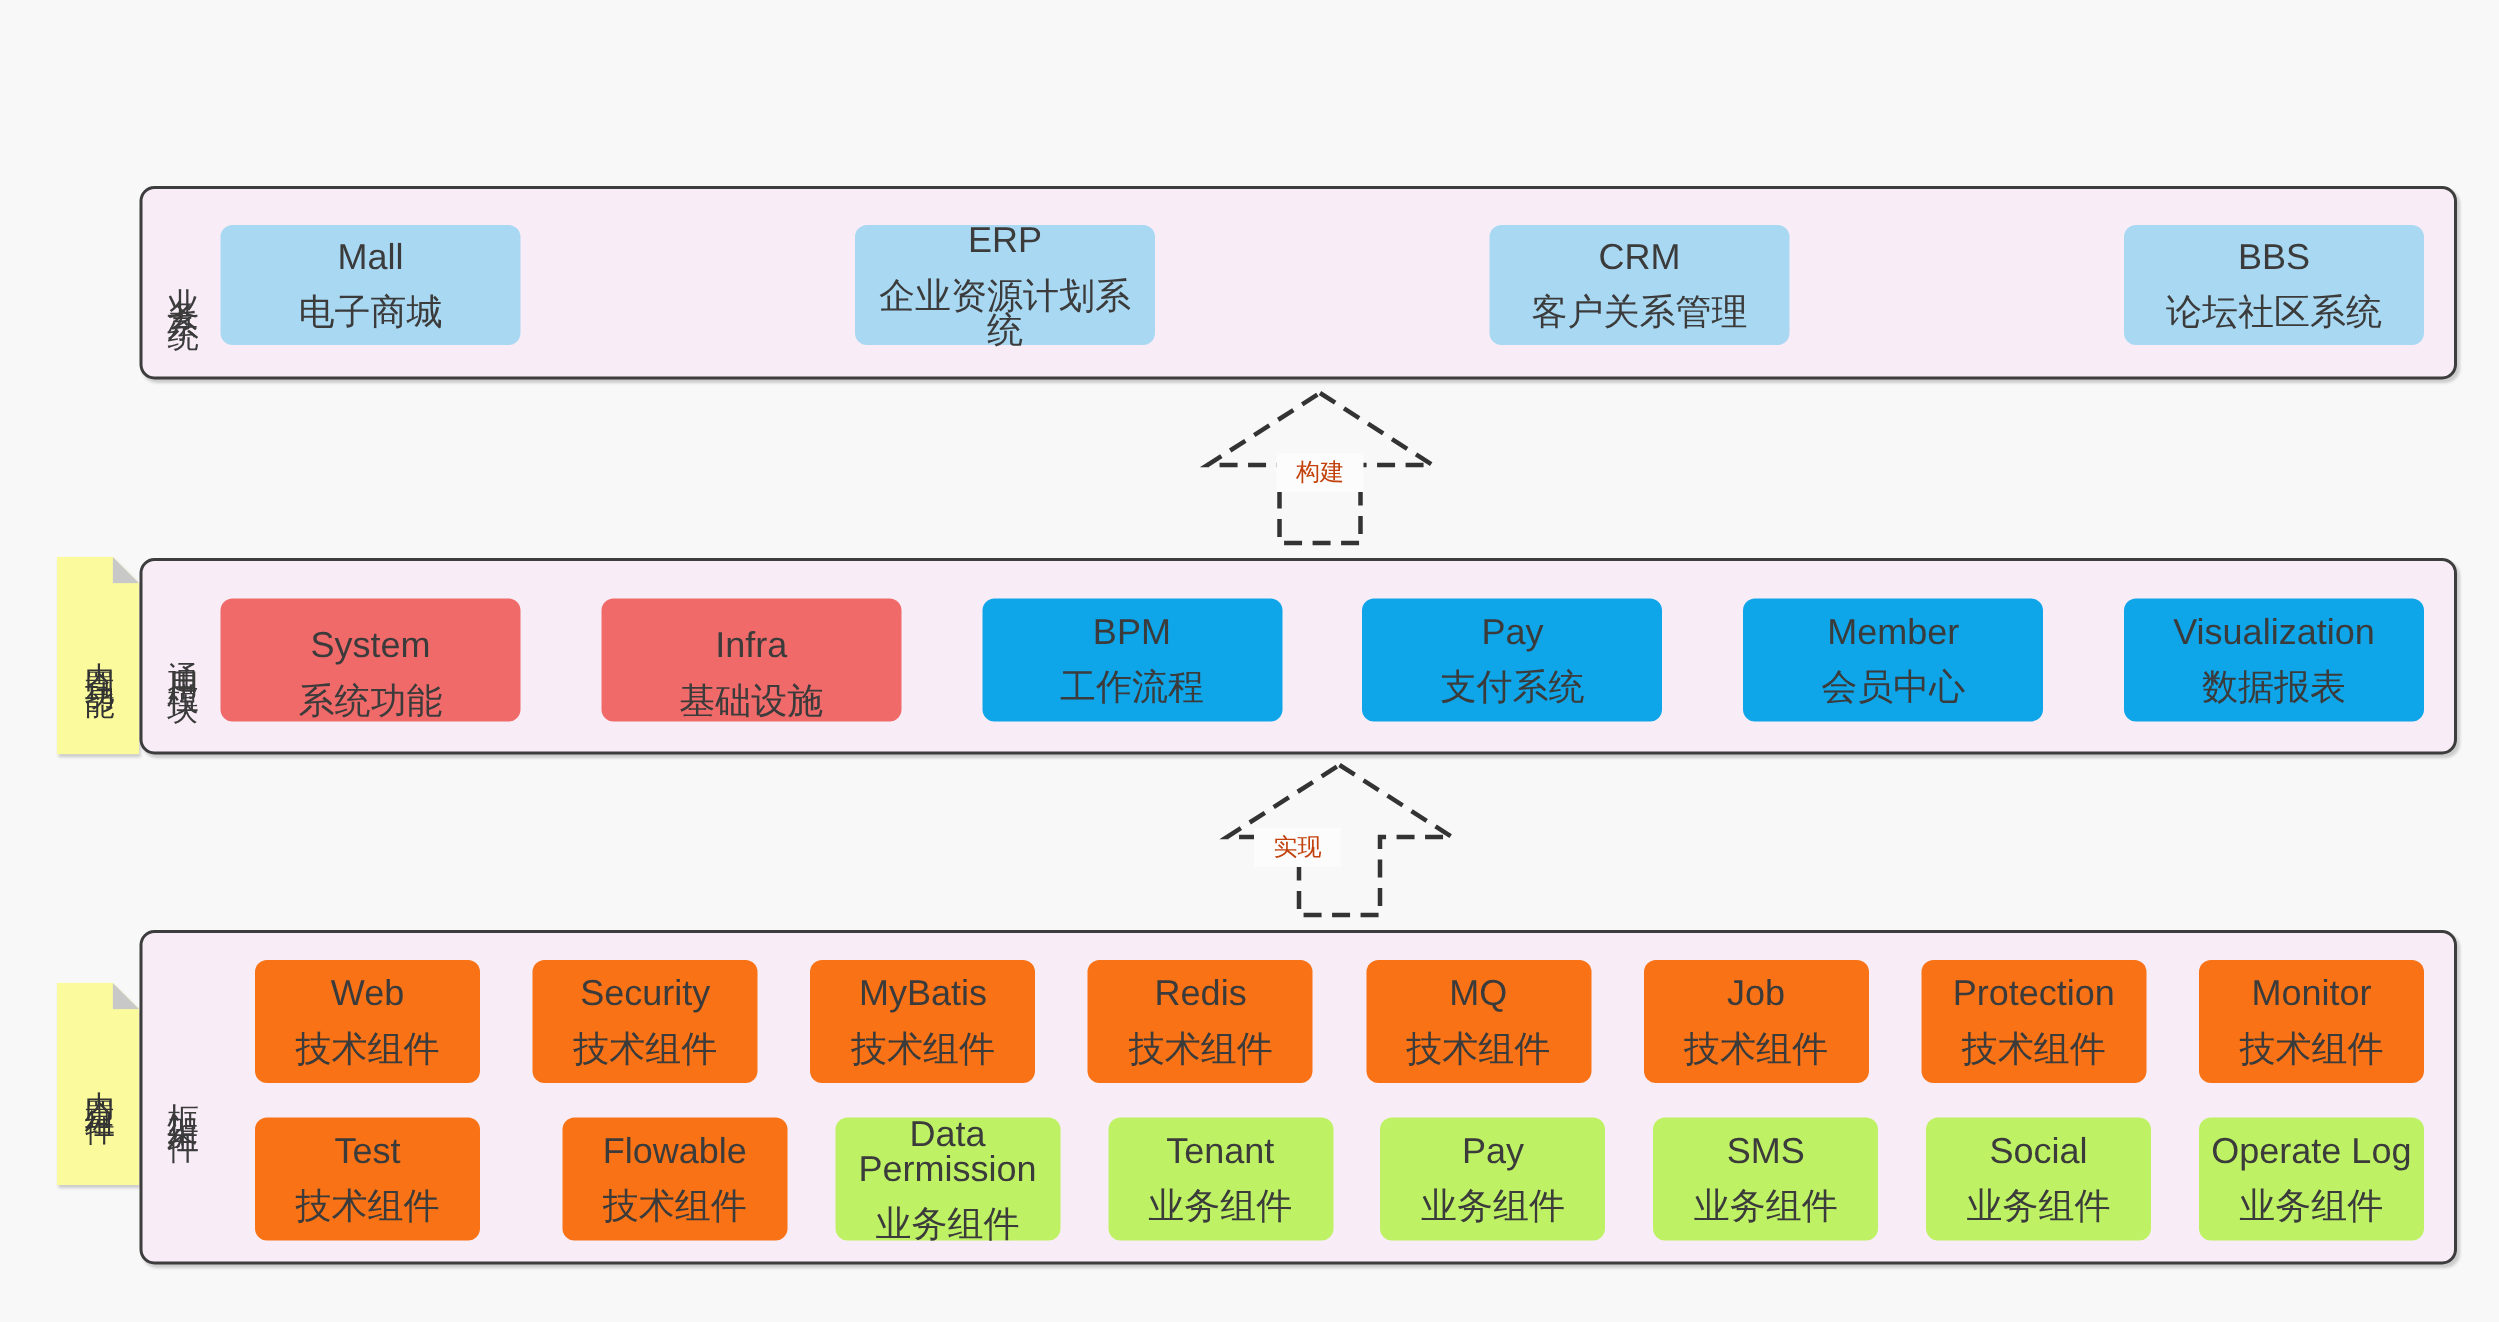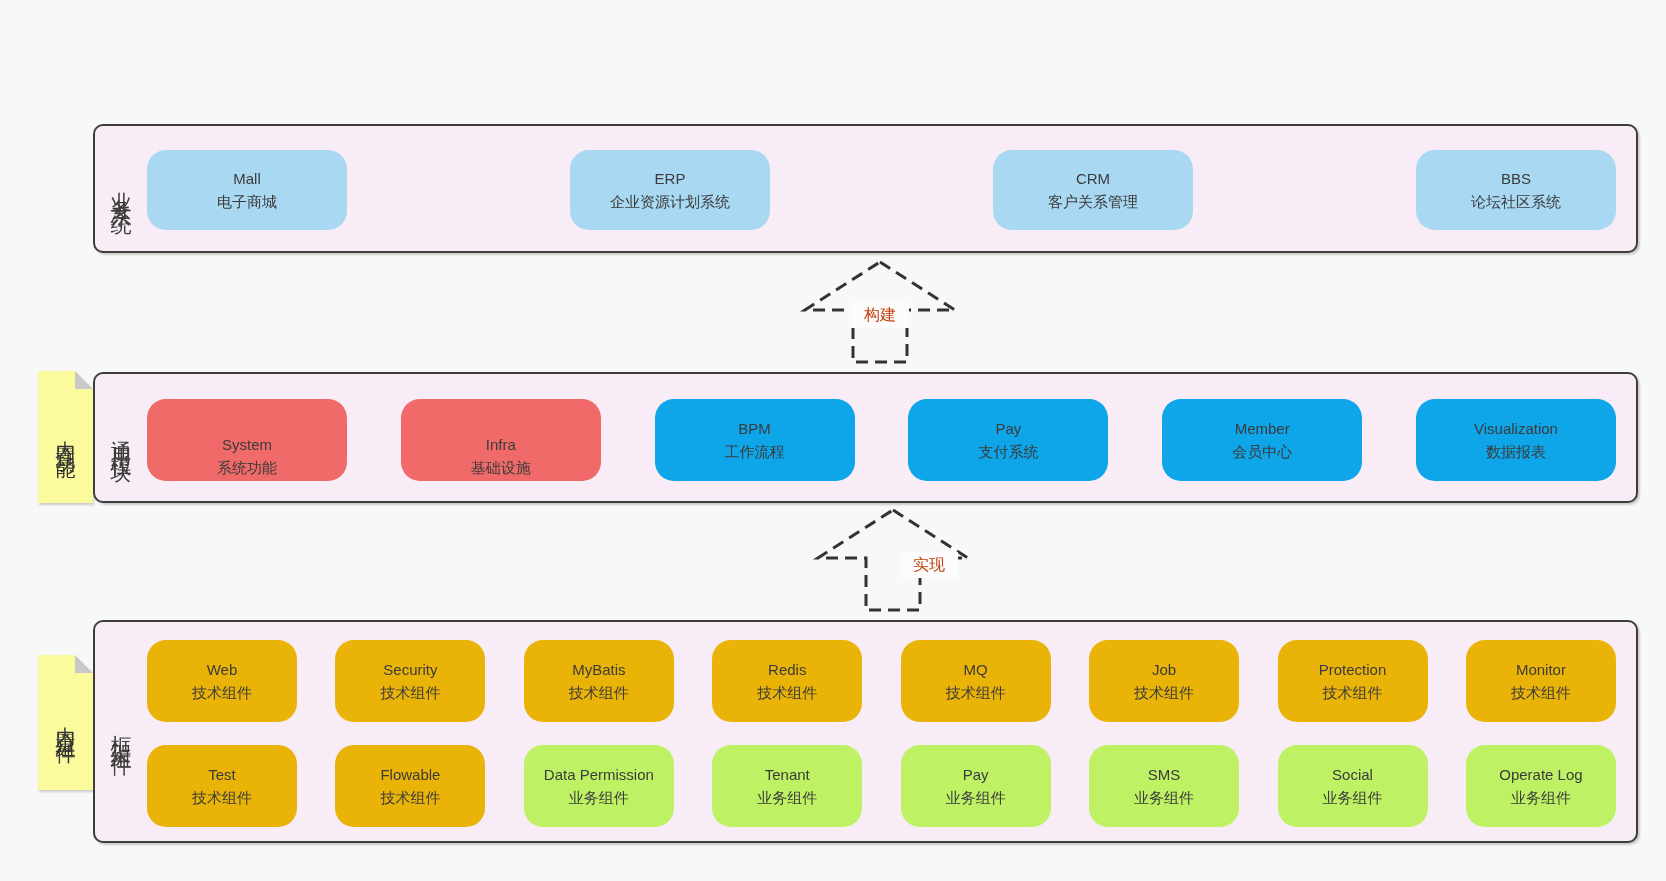--- a/index.html
+++ b/index.html
@@ -27,32 +27,32 @@
     font-size:21px;letter-spacing:7px;color:#3b3b3b;
     line-height:52px;
   }
 
   
   .row{
     position:absolute;left:52px;width:1469px;
     display:flex;justify-content:space-between;
   }
   .box{
-    border-radius:19px;
+    border-radius:8px;
     display:flex;flex-direction:column;align-items:center;justify-content:center;
     text-align:center;
-    font-size:15px;line-height:23px;
-    padding:2px 6px;box-sizing:border-box;
+    font-size:24px;line-height:23px;
+    padding:2px 6px;box-sizing:border-box;gap:14px;
   }
   .row-six .box{width:200px;}
   .row-eight .box{width:150px;}
   .blue{background:#a9d8f2;}
   .red{background:#f06a6a;justify-content:flex-end;}
   .pink{background:#0ea5e9;}
-  .green-dark{background:#eab308;}
+  .green-dark{background:#f97316;margin-left:23px;}
   .green-light{background:#bef264;}
 
   
   .sticky{
     position:absolute;width:55px;
     background:#fbfb9d;
     clip-path:polygon(0 0,calc(100% - 18px) 0,100% 18px,100% 100%,0 100%);
     display:flex;align-items:center;justify-content:center;
   }
   .sticky-shadow{position:absolute;filter:drop-shadow(1px 2px 1px rgba(0,0,0,0.18));}
@@ -146,21 +146,21 @@
       <div class="box pink">
         <span>Visualization</span>
         <span>数据报表</span>
       </div>
     </div>
   </section>
 
   <svg class="arrow-svg" style="left:811px;top:502px;" width="164" height="114" viewBox="0 0 164 114">
     <polygon points="82,8 157,56 109,56 109,108 55,108 55,56 7,56" fill="none" stroke="#333" stroke-width="3" stroke-dasharray="12 7"></polygon>
   </svg>
-  <div class="arrow-label" style="left:900px;top:552px;">实现</div>
+  <div class="arrow-label" style="left:836px;top:552px;">实现</div>
 
   <section class="panel" style="top:620px;height:223px;">
     <div class="vlabel">框架组件</div>
     <div class="row row-eight" style="top:18px;height:82px;">
       <div class="box green-dark">
         <span>Web</span>
         <span>技术组件</span>
       </div>
       <div class="box green-dark">
         <span>Security</span>

